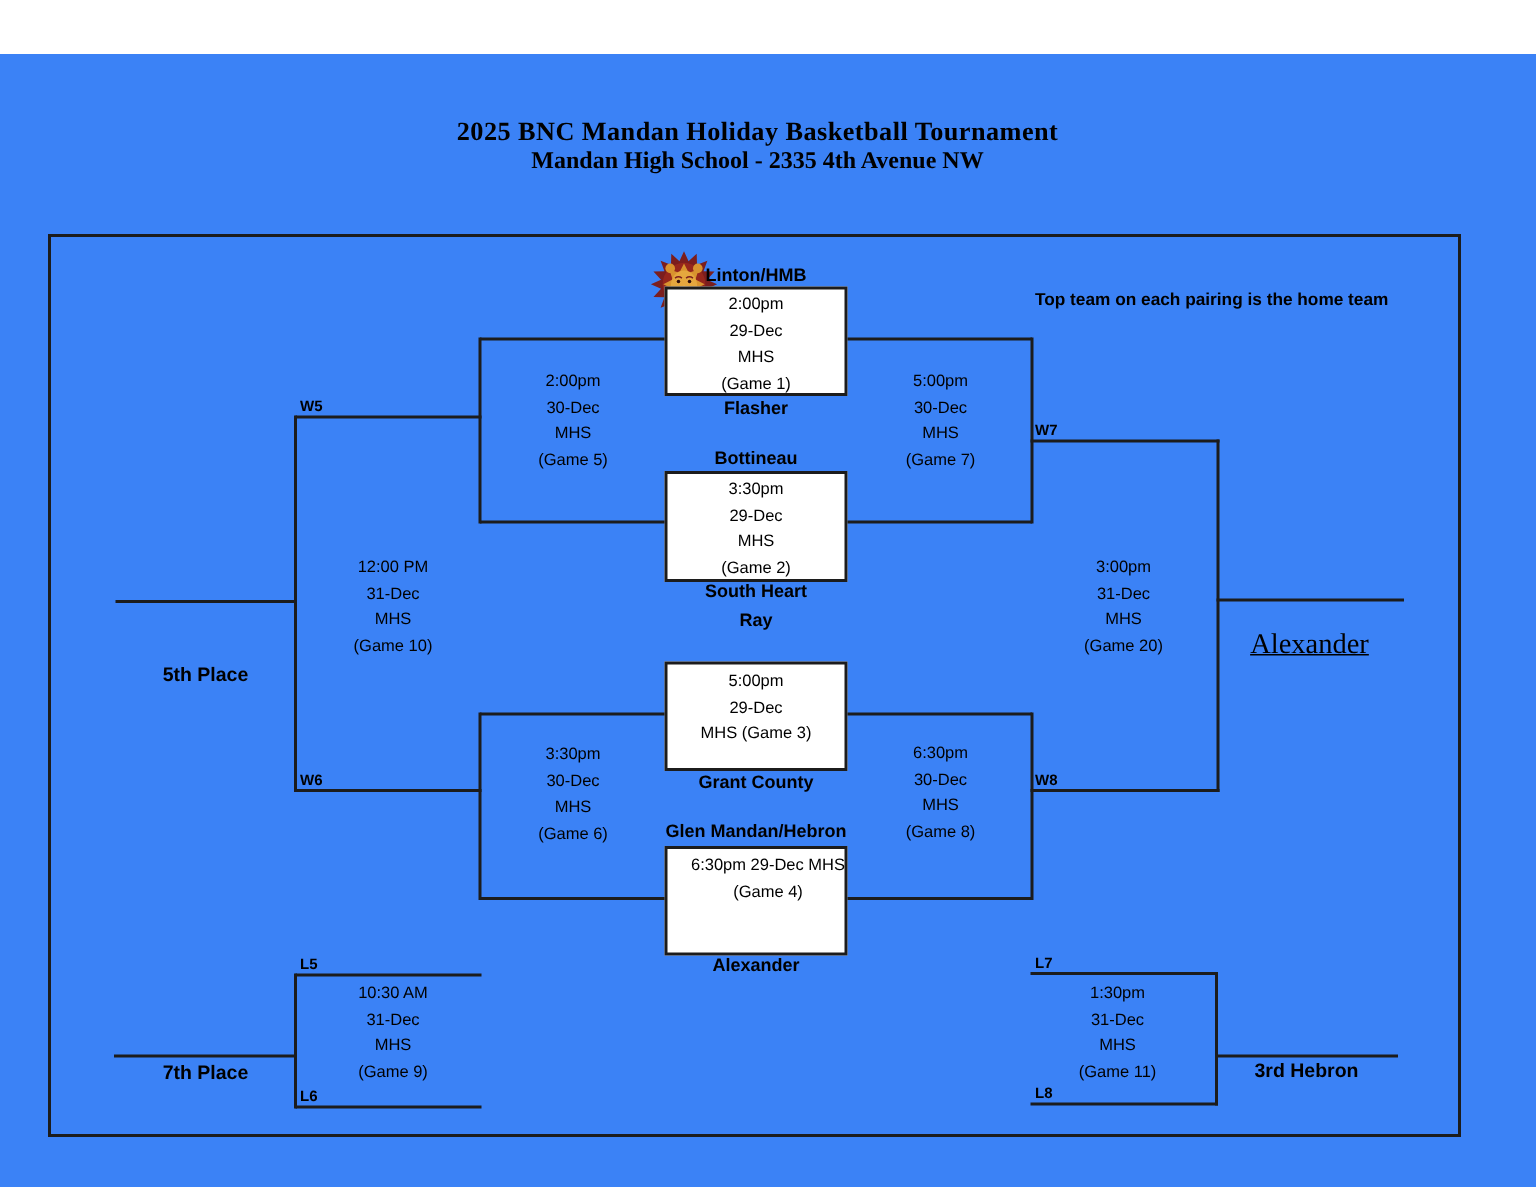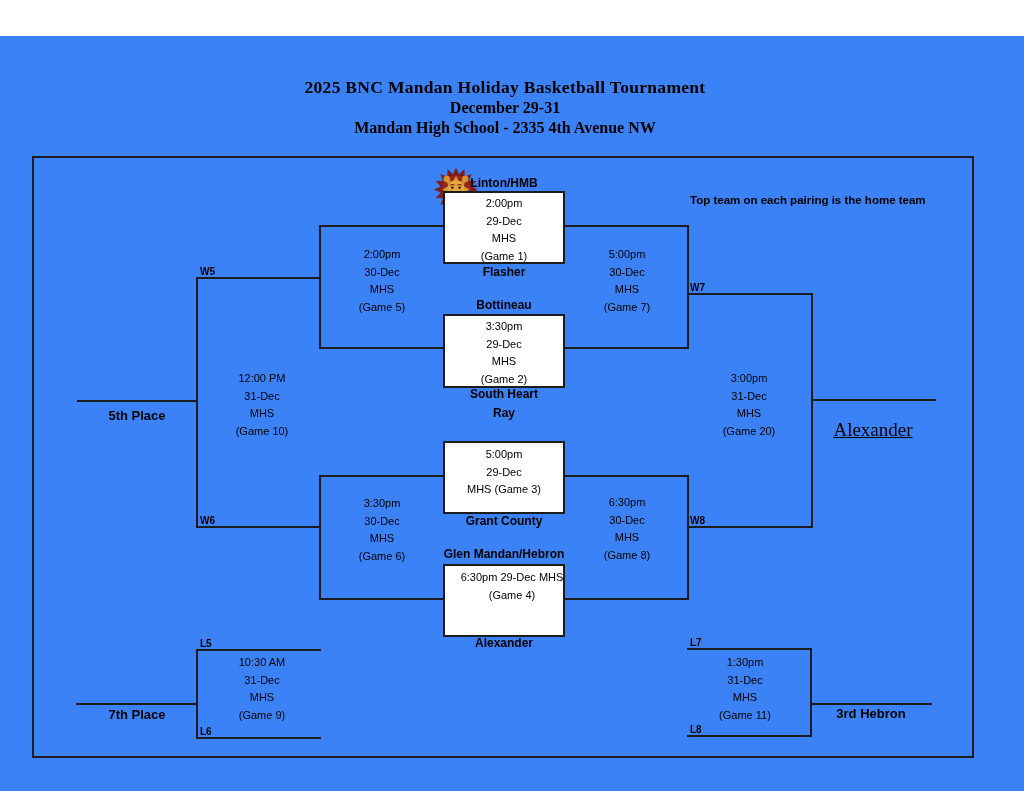--- a/index.html
+++ b/index.html
@@ -35,21 +35,20 @@
         font-weight:bold;font-size:11.5px;}
   .logo{position:absolute;left:433px;top:130px;}
 </style>
 </head>
 <body>
 
 <div class="canvas">
 
   <div class="titleblock">
     <div class="t1">2025 BNC Mandan Holiday Basketball Tournament</div>
-    <div class="t2">December 29-31</div>
     <div class="t2">Mandan High School - 2335 4th Avenue NW</div>
   </div>
 
   <div class="frame"></div>
 
   <div class="note">Top team on each pairing is the home team</div>
 
   <svg class="logo" width="46" height="47" viewBox="0 0 100 100">
     <polygon fill="#7b1e1e" points="98,50 83.3,56.6 94.3,68.4 78.3,68.9 83.9,83.9 68.9,78.3 68.4,94.3 56.6,83.3 50,98 43.4,83.3 31.6,94.3 31.1,78.3 16.1,83.9 21.7,68.9 5.7,68.4 16.7,56.6 2,50 16.7,43.4 5.7,31.6 21.7,31.1 16.1,16.1 31.1,21.7 31.6,5.7 43.4,16.7 50,2 56.6,16.7 68.4,5.7 68.9,21.7 83.9,16.1 78.3,31.1 94.3,31.6 83.3,43.4"></polygon>
     <circle cx="50" cy="50" r="31" fill="#96261c"></circle>
@@ -157,21 +156,21 @@
 
   <div class="adv" style="left:200px;top:230px">W5</div>
   <div class="adv" style="left:200px;top:479px">W6</div>
   <div class="adv" style="left:690px;top:246px">W7</div>
   <div class="adv" style="left:690px;top:479px">W8</div>
   <div class="adv" style="left:200px;top:602px">L5</div>
   <div class="adv" style="left:200px;top:690px">L6</div>
   <div class="adv" style="left:690px;top:601px">L7</div>
   <div class="adv" style="left:690px;top:688px">L8</div>
 
-  <div class="place" style="left:77px;top:372px">5th Place</div>
+  <div class="place" style="left:77px;top:406px">5th Place</div>
   <div class="place" style="left:77px;top:671px">7th Place</div>
   <div class="place" style="left:811px;top:670px">3rd Hebron</div>
   <div class="champ" style="left:808px;top:383px">Alexander</div>
 
   <div class="hline" style="left:320px;top:189px;width:123px"></div>
   <div class="hline" style="left:565px;top:189px;width:123px"></div>
   <div class="hline" style="left:320px;top:311px;width:123px"></div>
   <div class="hline" style="left:565px;top:311px;width:123px"></div>
   <div class="hline" style="left:320px;top:439px;width:123px"></div>
   <div class="hline" style="left:565px;top:439px;width:123px"></div>

